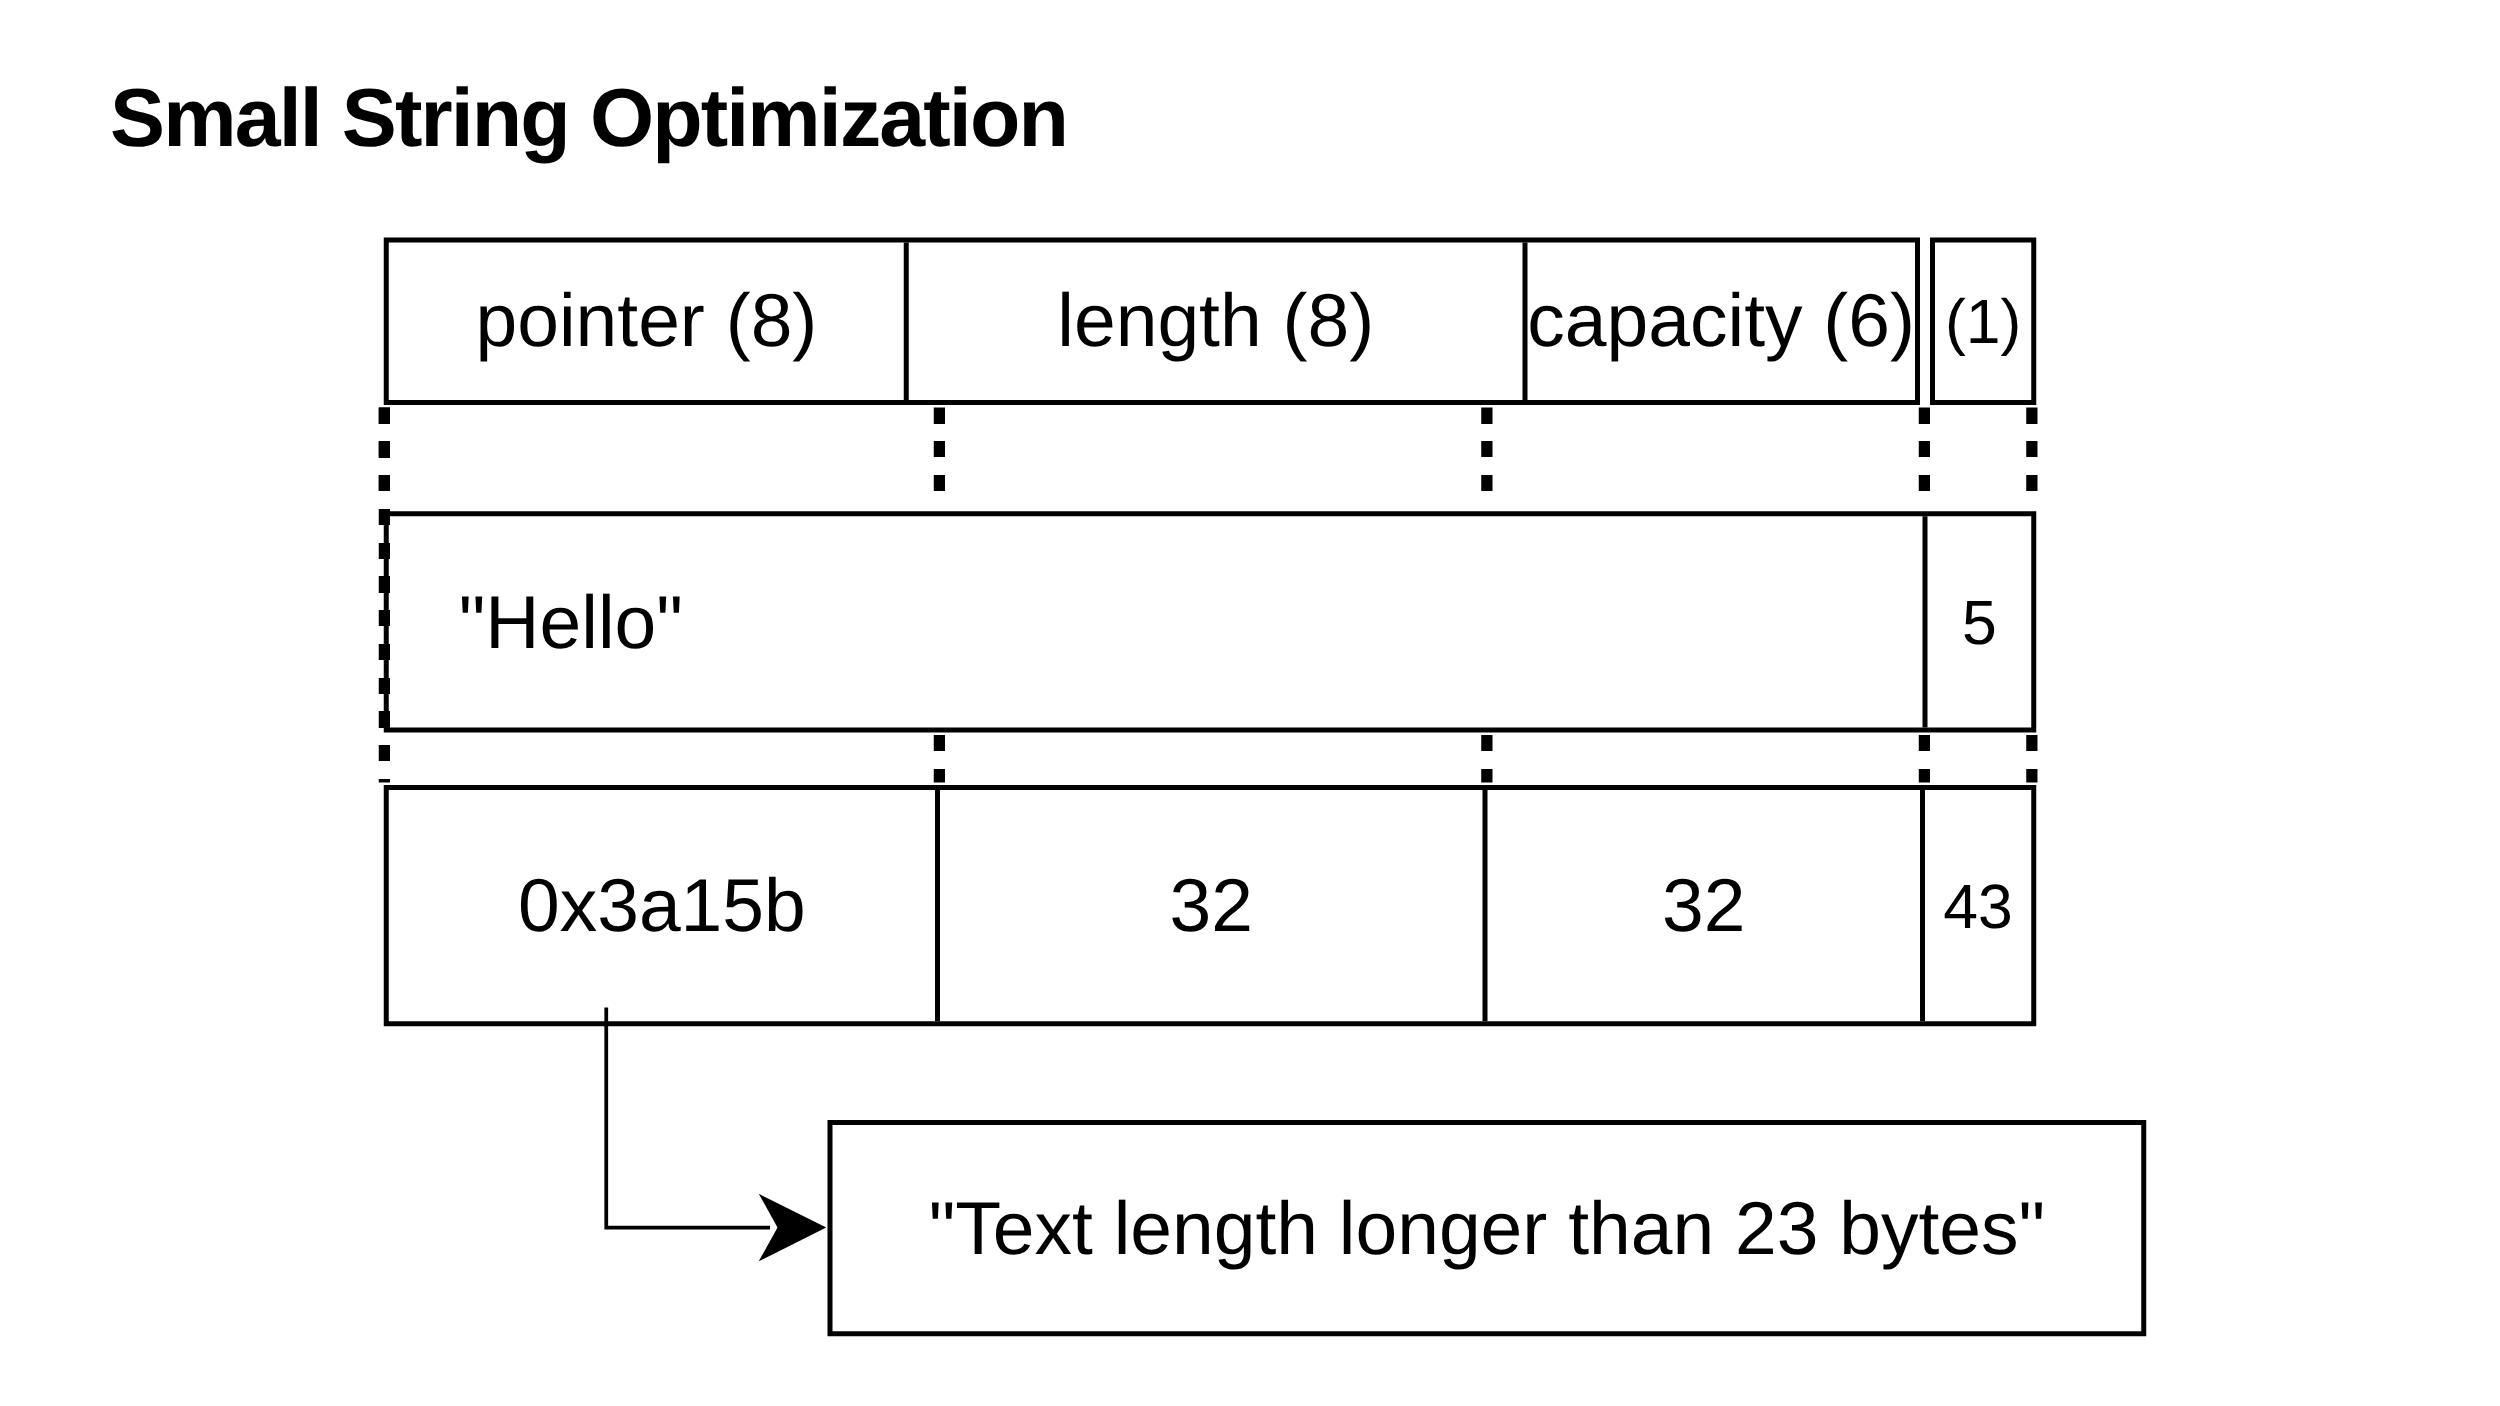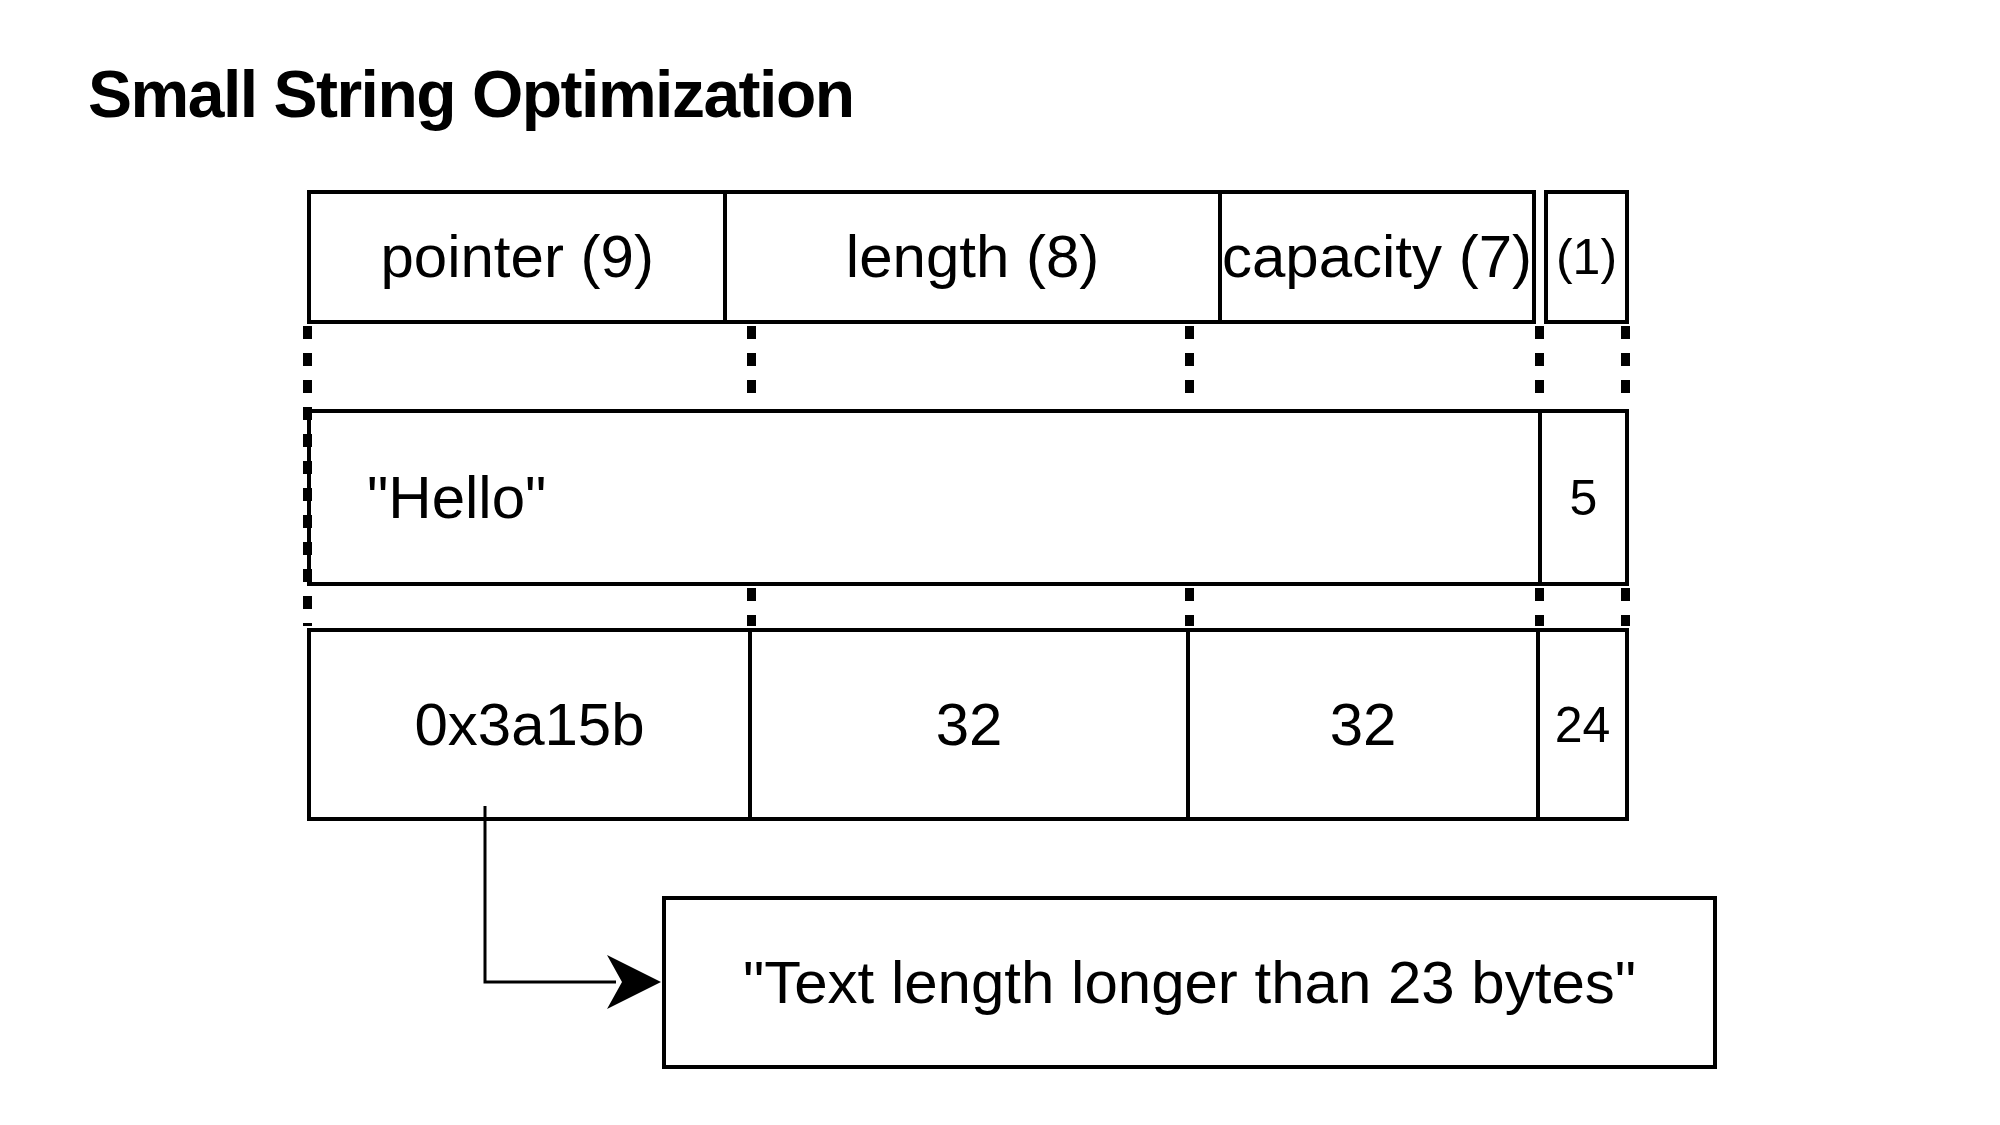--- a/index.html
+++ b/index.html
@@ -47,23 +47,23 @@
   }
 </style>
 </head>
 <body>
 
 <div class="canvas" style="--background: #ffffff; --stroke: #000000; --text: #000000;">
 
   <div class="title">Small String Optimization</div>
 
   <div class="row hdrA">
-    <div class="cell" style="width:441px">pointer (9)</div>
+    <div class="cell" style="width:441px">pointer (8)</div>
     <div class="cell" style="width:524px">length (8)</div>
-    <div class="cell last">capacity (7)</div>
+    <div class="cell last">capacity (6)</div>
   </div>
 
   <div class="row hdrB">
     <div class="cell small">(1)</div>
   </div>
 
   <div class="vdash gap1" style="left:303px"></div>
   <div class="vdash gap1" style="left:747px"></div>
   <div class="vdash gap1" style="left:1185px"></div>
   <div class="vdash gap1" style="left:1535px"></div>
@@ -78,21 +78,21 @@
 
   <div class="vdash gap2" style="left:747px"></div>
   <div class="vdash gap2" style="left:1185px"></div>
   <div class="vdash gap2" style="left:1535px"></div>
   <div class="vdash gap2" style="left:1621px"></div>
 
   <div class="row heap">
     <div class="cell" style="width:441px">0x3a15b</div>
     <div class="cell" style="width:438px">32</div>
     <div class="cell" style="width:350px">32</div>
-    <div class="cell last small">24</div>
+    <div class="cell last small">43</div>
   </div>
 
   <svg class="arrow-svg" width="2000" height="1125" viewBox="0 0 2000 1125">
     <path d="M485 806 L485 982 L616 982" fill="none" stroke="#000000" stroke-width="3"></path>
     <path d="M661 982 L607 955 L622 982 L607 1009 Z" fill="#000000" stroke="none"></path>
   </svg>
 
   <div class="row callout">
     <span>"Text length longer than 23 bytes"</span>
   </div>

